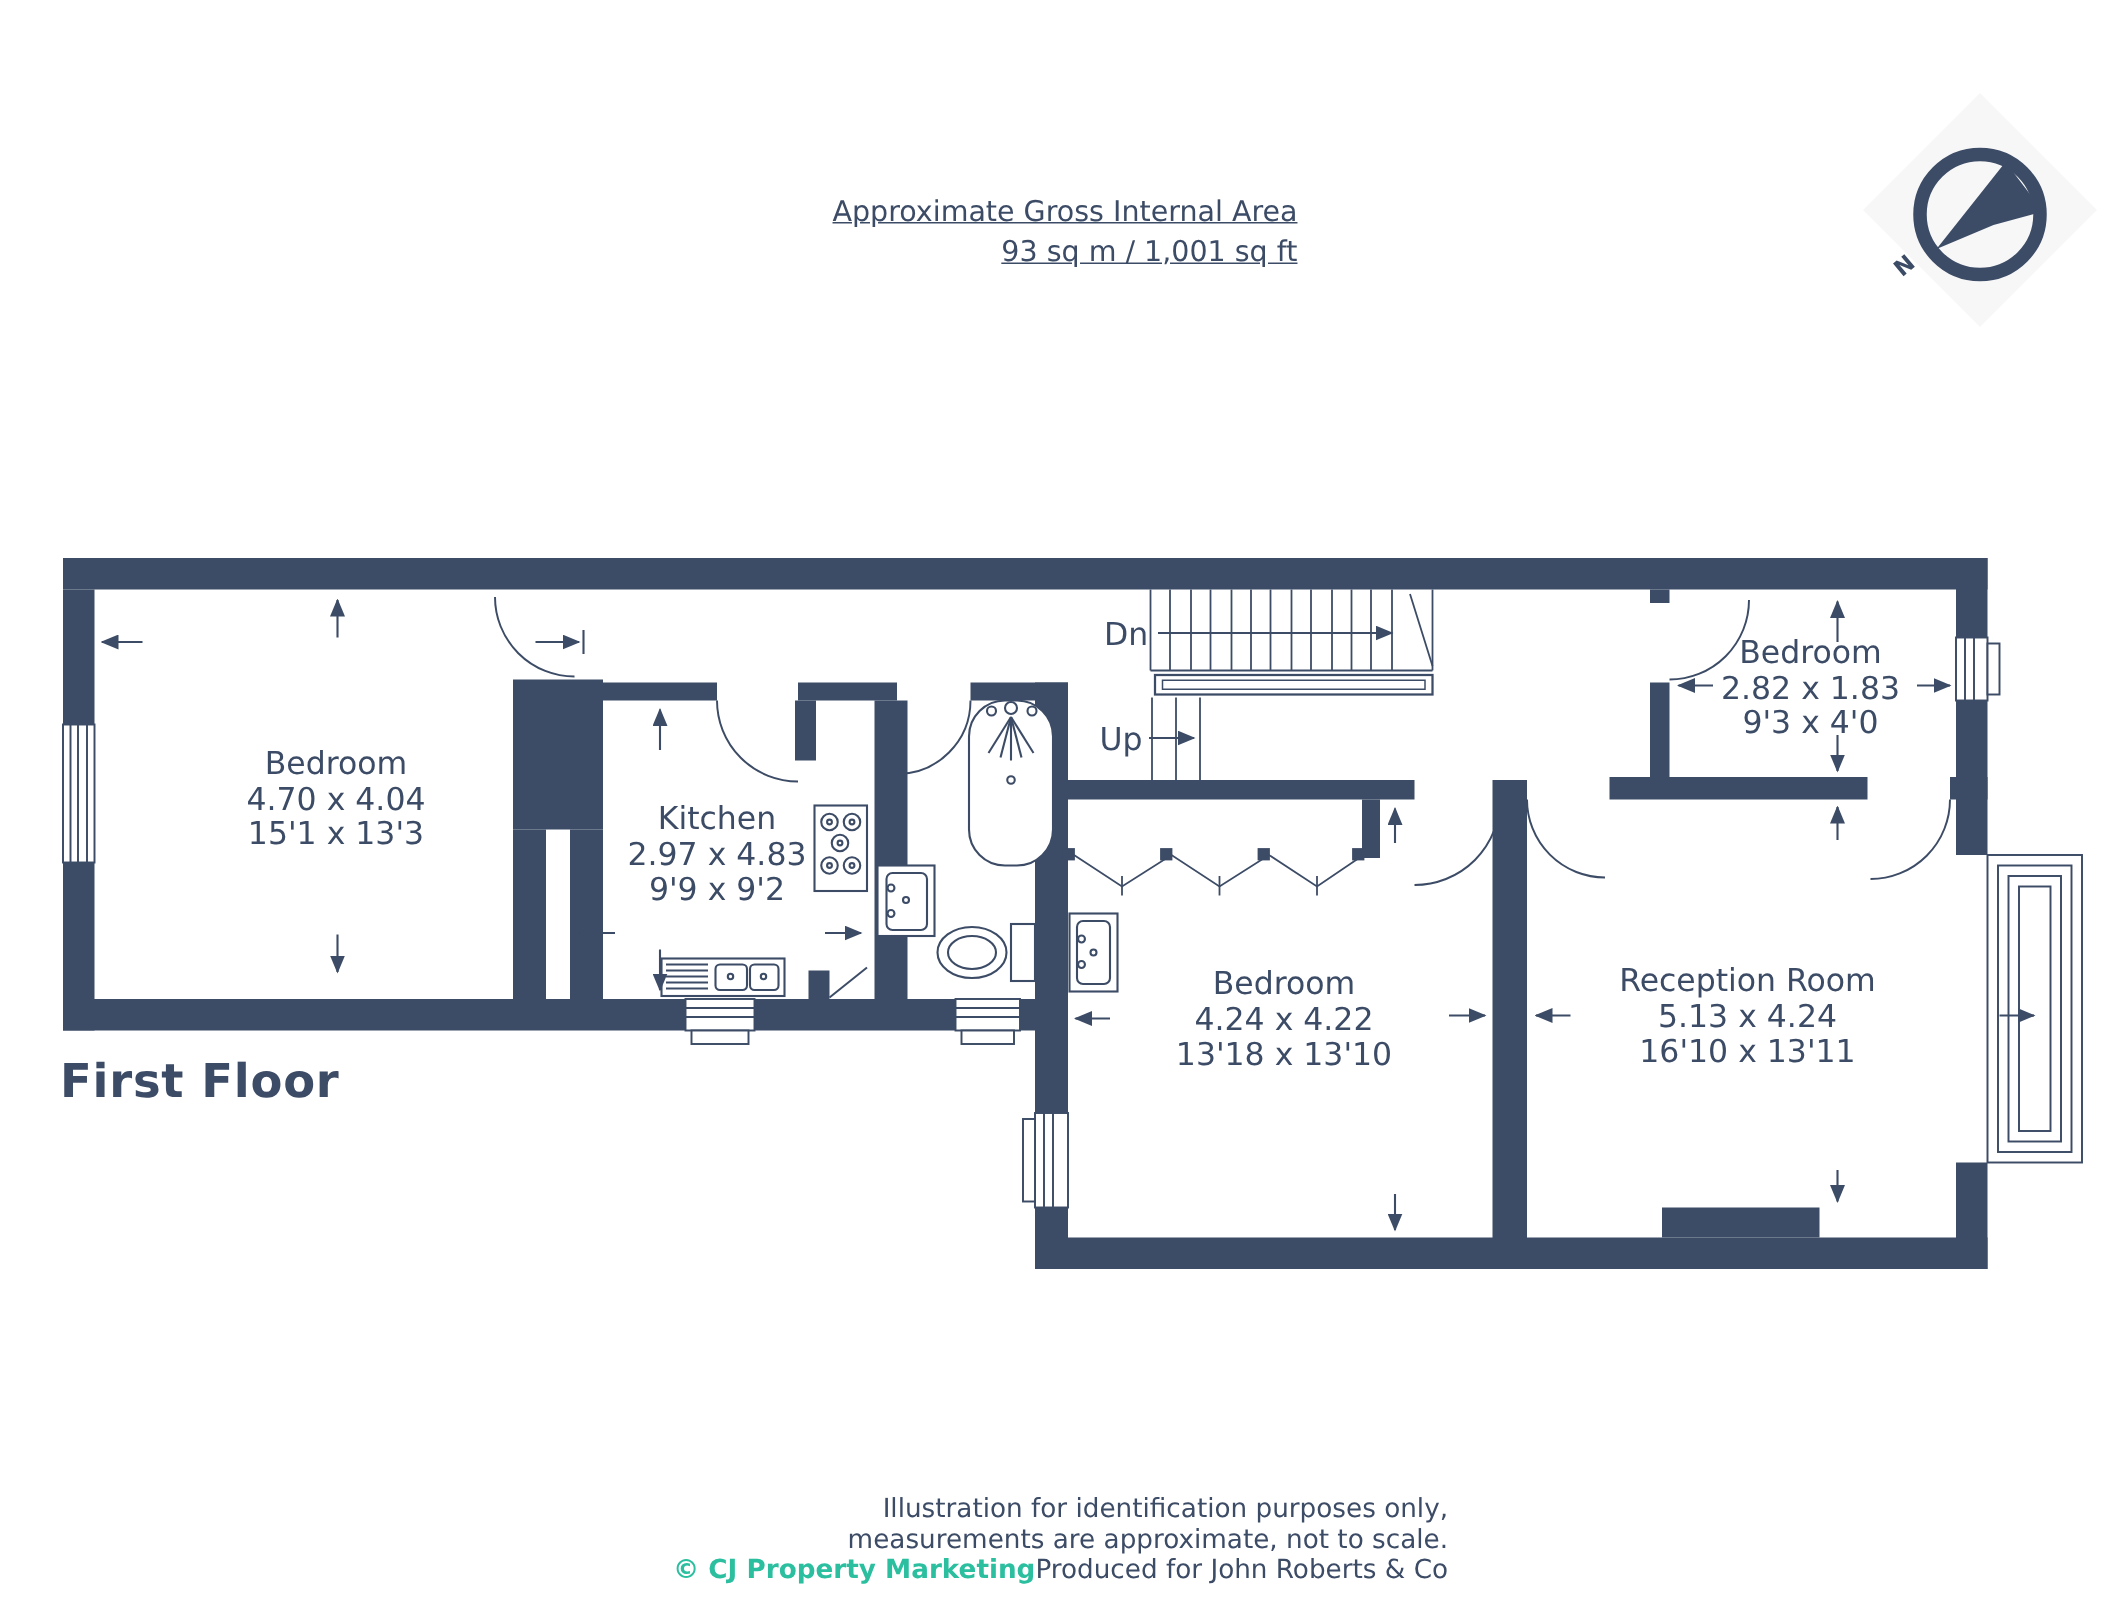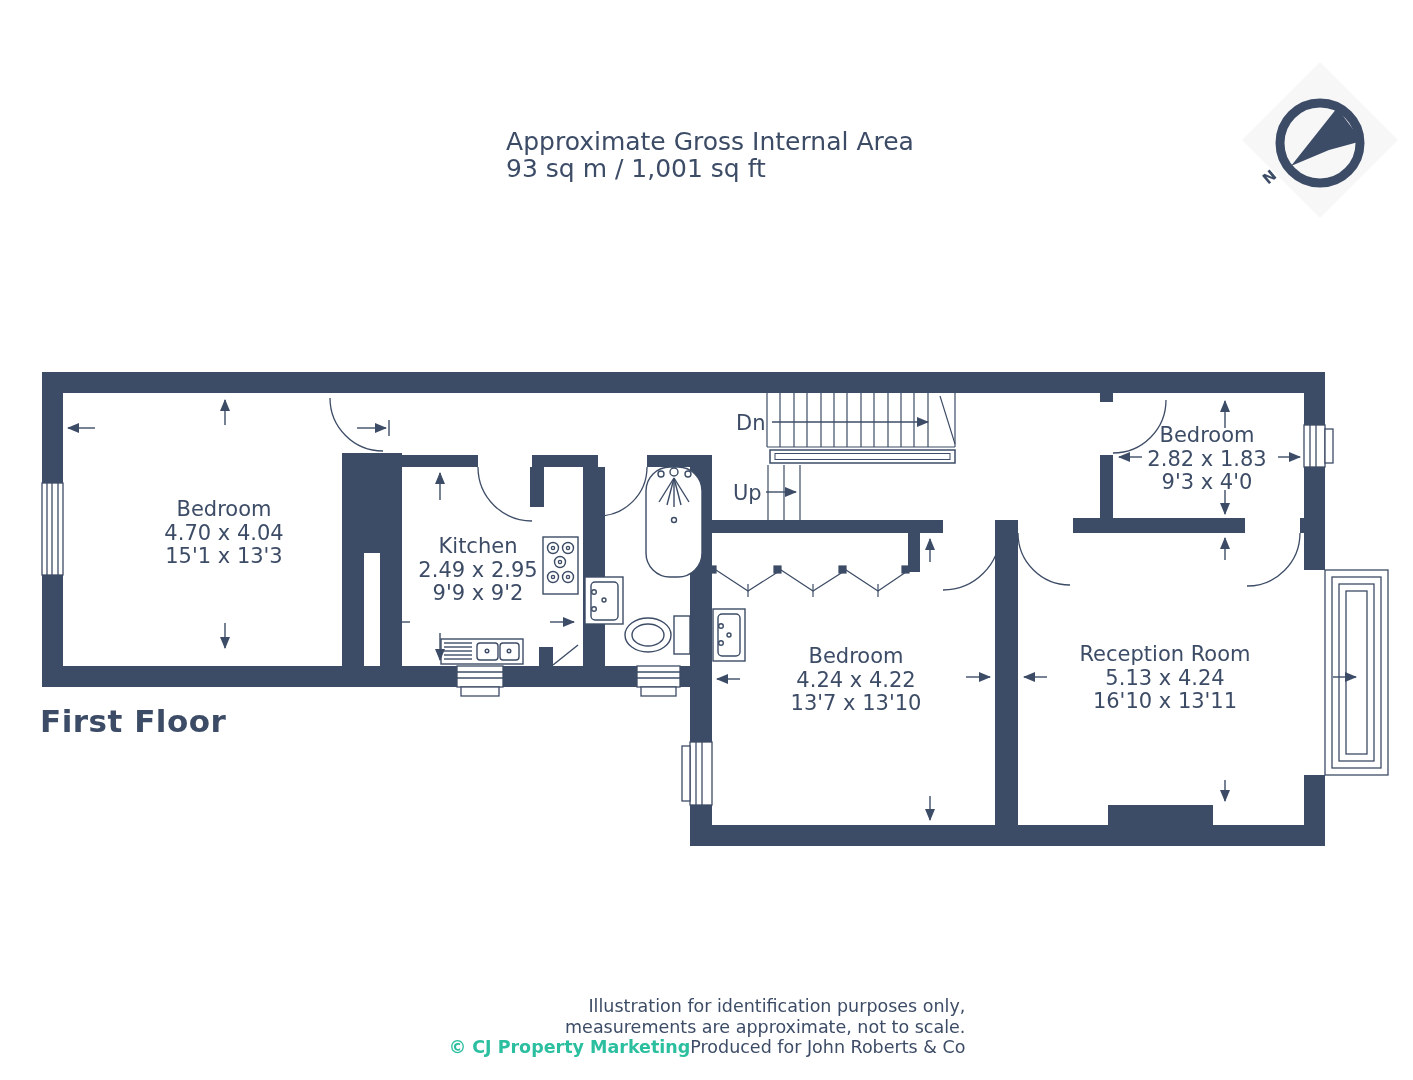--- a/index.html
+++ b/index.html
@@ -2,21 +2,21 @@
 <html><head>
 <meta charset="utf-8">
 <style>
   html,body{margin:0;padding:0;background:#ffffff;width:1413px;height:1080px;overflow:hidden;}
   body{font-family:"DejaVu Sans","Liberation Sans",sans-serif;color:#3d4c66;position:relative;}
   #stage{position:absolute;inset:0;width:1413px;height:1080px;}
   svg{position:absolute;left:0;top:0;}
   .room-label{position:absolute;transform:translate(-50%,-50%);text-align:center;
               font-size:21px;line-height:23.5px;white-space:nowrap;color:#3d4c66;}
   .title-block{position:absolute;left:710px;top:128px;transform:translateX(-50%);
-               text-align:left;font-size:25px;line-height:27px;color:#3d4c66;}
+               text-align:right;font-size:19px;line-height:27px;color:#3d4c66;text-decoration:underline;}
   .floor-title{position:absolute;left:40px;top:703px;font-size:31px;font-weight:700;
                letter-spacing:.5px;color:#3d4c66;}
   .footer{position:absolute;left:707px;top:996px;transform:translateX(-50%);
           text-align:right;font-size:17.5px;line-height:20.5px;color:#3d4c66;white-space:nowrap;}
   .footer .credit{color:#2bbfa0;font-weight:600;}
 </style>
 </head>
 <body>
 
 <div id="stage">
@@ -259,34 +259,34 @@
   </div>
 
   <div class="room-label" style="left:224px;top:533px">
     <div>Bedroom</div>
     <div>4.70 x 4.04</div>
     <div>15'1 x 13'3</div>
   </div>
 
   <div class="room-label" style="left:478px;top:570px">
     <div>Kitchen</div>
-    <div>2.49 x 2.95</div>
+    <div>2.97 x 4.83</div>
     <div>9'9 x 9'2</div>
   </div>
 
   <div class="room-label" style="left:1207px;top:459px">
     <div>Bedroom</div>
     <div>2.82 x 1.83</div>
     <div>9'3 x 4'0</div>
   </div>
 
   <div class="room-label" style="left:856px;top:680px">
     <div>Bedroom</div>
     <div>4.24 x 4.22</div>
-    <div>13'7 x 13'10</div>
+    <div>13'18 x 13'10</div>
   </div>
 
   <div class="room-label" style="left:1165px;top:678px">
     <div>Reception Room</div>
     <div>5.13 x 4.24</div>
     <div>16'10 x 13'11</div>
   </div>
 
   <div class="floor-title">First Floor</div>
 

